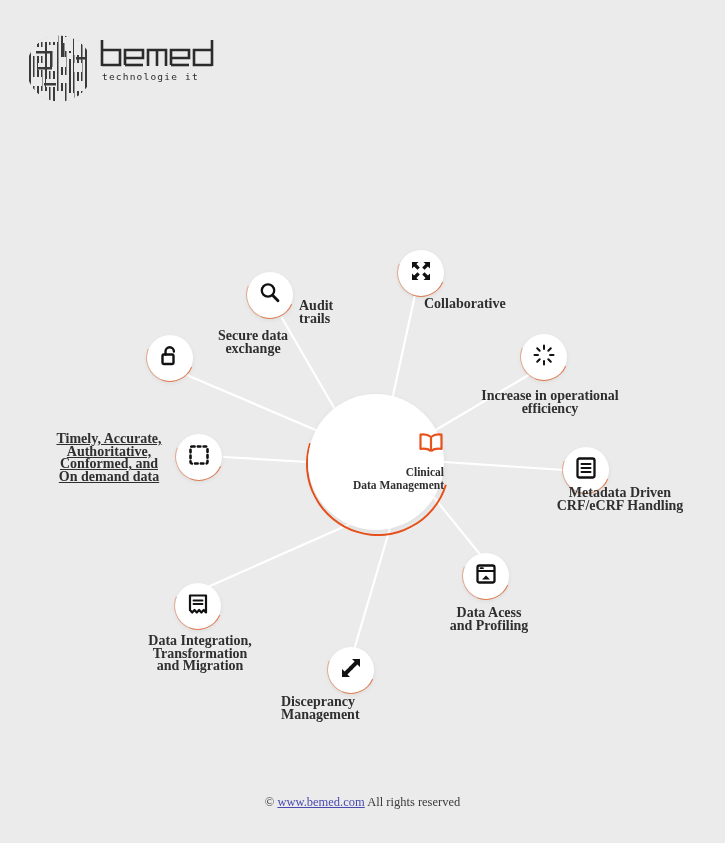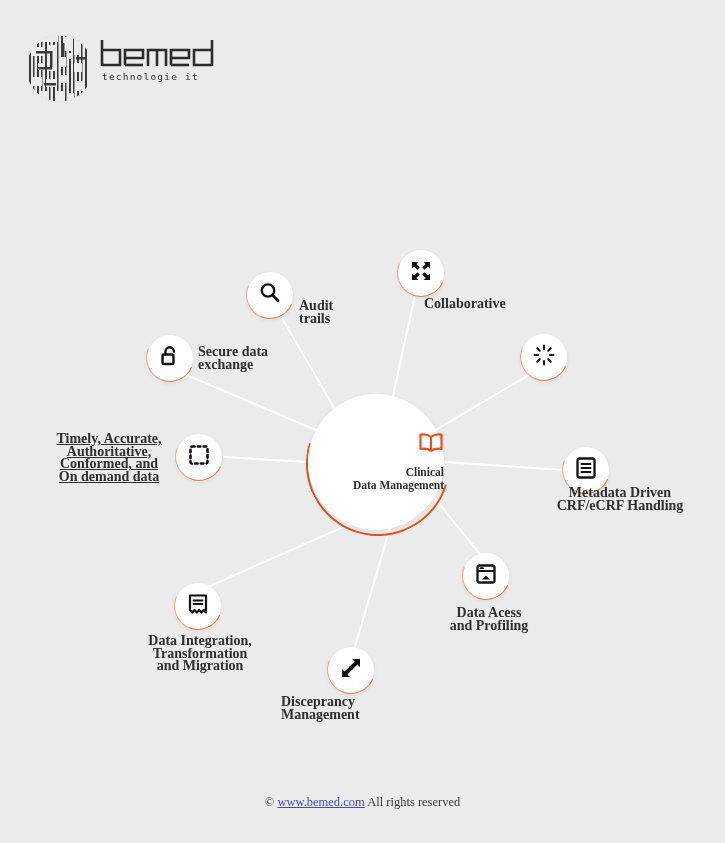--- a/index.html
+++ b/index.html
@@ -307,20 +307,22 @@
             <line x1="17" y1="11" x2="20.5" y2="11"></line>
             <line x1="4.2" y1="4.2" x2="6.7" y2="6.7"></line>
             <line x1="15.3" y1="15.3" x2="17.8" y2="17.8"></line>
             <line x1="4.2" y1="17.8" x2="6.7" y2="15.3"></line>
             <line x1="15.3" y1="6.7" x2="17.8" y2="4.2"></line>
           </g>
         </svg>
       </span>
     </div>
   </div>
+  <div class="node-label" style="left:480px; top:240px; width:140px; text-align:center;">Increase  in operational
+efficiency</div>
 
   <div class="node" style="left:563px; top:297px;">
     <div class="bubble">
       <span>
         <svg width="24" height="24" viewBox="0 0 24 24">
           <rect x="3.5" y="2.5" width="17" height="19" rx="2" fill="none" stroke="#111" stroke-width="2.3"></rect>
           <g stroke="#111" stroke-width="2" stroke-linecap="round">
             <line x1="7.5" y1="8" x2="16.5" y2="8"></line>
             <line x1="7.5" y1="12" x2="16.5" y2="12"></line>
             <line x1="7.5" y1="16" x2="16.5" y2="16"></line>
@@ -399,21 +401,21 @@
   <div class="node" style="left:147px; top:185px;">
     <div class="bubble">
       <span>
         <svg width="24" height="24" viewBox="0 0 24 24">
           <path d="M7.5 10.5 L7.5 7.5 A4.2 4.2 0 0 1 15.9 7.5" fill="none" stroke="#111" stroke-width="2.4" stroke-linecap="round"></path>
           <rect x="4.5" y="10.5" width="11" height="9.5" rx="1.2" fill="none" stroke="#111" stroke-width="2.4"></rect>
         </svg>
       </span>
     </div>
   </div>
-  <div class="node-label" style="left:198px; top:196px; width:110px; ">Secure data
+  <div class="node-label" style="left:198px; top:180px; width:110px; text-align:center;">Secure data
 exchange</div>
 
 </div>
 
 <div id="footer">
   <span>©</span>
   <a class="site-link" href="#">www.bemed.com</a>
   <span>All rights reserved</span>
 </div>
 

